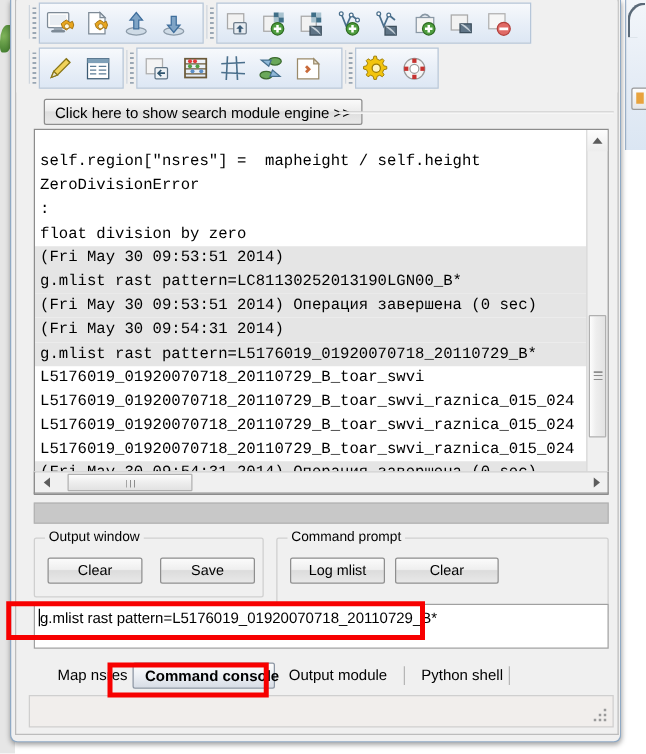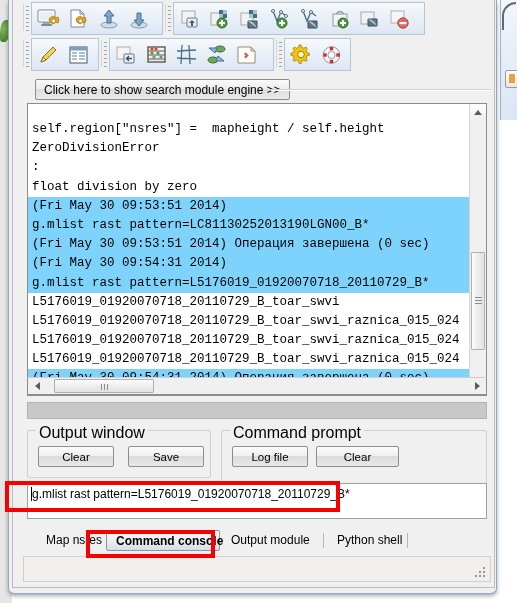--- a/index.html
+++ b/index.html
@@ -170,21 +170,21 @@
   .out-text {
     position: absolute;
     left: 4px; top: 16px; right: 18px;
     font-family: "Liberation Mono", "DejaVu Sans Mono", monospace;
     font-size: 12.5px;
     line-height: 19.2px;
     white-space: pre;
     color: #000;
   }
   .out-line { height: 19.2px; white-space: pre; }
-  .out-line.hl { background: #7dd3fc; margin-left:-4px; padding-left:4px; width: 442px; }
+  .out-line.hl { background: #e5e5e5; margin-left:-4px; padding-left:4px; width: 442px; }
 
   
   .vsb {
     position: absolute;
     right: 0px; top: 0px; width: 16px; bottom: 0px;
     background: #f0f0f0;
     border-left: 1px solid #d6d6d6;
   }
   .vsb .arrow {
     position: absolute; left: 0; width: 16px; height: 17px;
@@ -264,21 +264,21 @@
     border: 1px solid #cfcfcf;
     border-radius: 2px;
     box-sizing: border-box;
     background: transparent;
   }
   .groupbox > .legend {
     position: absolute;
     top: -7px; left: 8px;
     background: #f0f0f0;
     padding: 0 3px;
-    font-size: 16px;
+    font-size: 11px;
     color: #000;
     white-space: nowrap;
   }
   .gb-output  { left: 14px;  top: 430px; width: 184px; height: 48px; }
   .gb-command { left: 208px; top: 430px; width: 266px; height: 61px; }
 
   .pbtn {
     position: absolute;
     height: 21px;
     background: linear-gradient(to bottom,#fbfbfb 0%,#efefef 45%,#dcdcdc 50%,#e8e8e8 100%);
@@ -638,21 +638,21 @@
     <div class="progress"></div>
 
     <div class="groupbox gb-output">
       <div class="legend">Output window</div>
       <div class="pbtn" style="left:10px; top:15px; width:76px;">Clear</div>
       <div class="pbtn" style="left:100px; top:15px; width:76px;">Save</div>
     </div>
 
     <div class="groupbox gb-command">
       <div class="legend">Command prompt</div>
-      <div class="pbtn" style="left:10px; top:15px; width:76px;">Log file</div>
+      <div class="pbtn" style="left:10px; top:15px; width:76px;">Log mlist</div>
       <div class="pbtn" style="left:94px; top:15px; width:83px;">Clear</div>
     </div>
 
     <div class="cmd-box">
       <div class="cmd-caret"></div>
       <div class="cmd-text" title="Type GRASS command here">g.mlist rast pattern=L5176019_01920070718_20110729_B*</div>
     </div>
 
     <div class="tabbar">
       <div class="tab" style="left:14px;">Map nsres</div>

